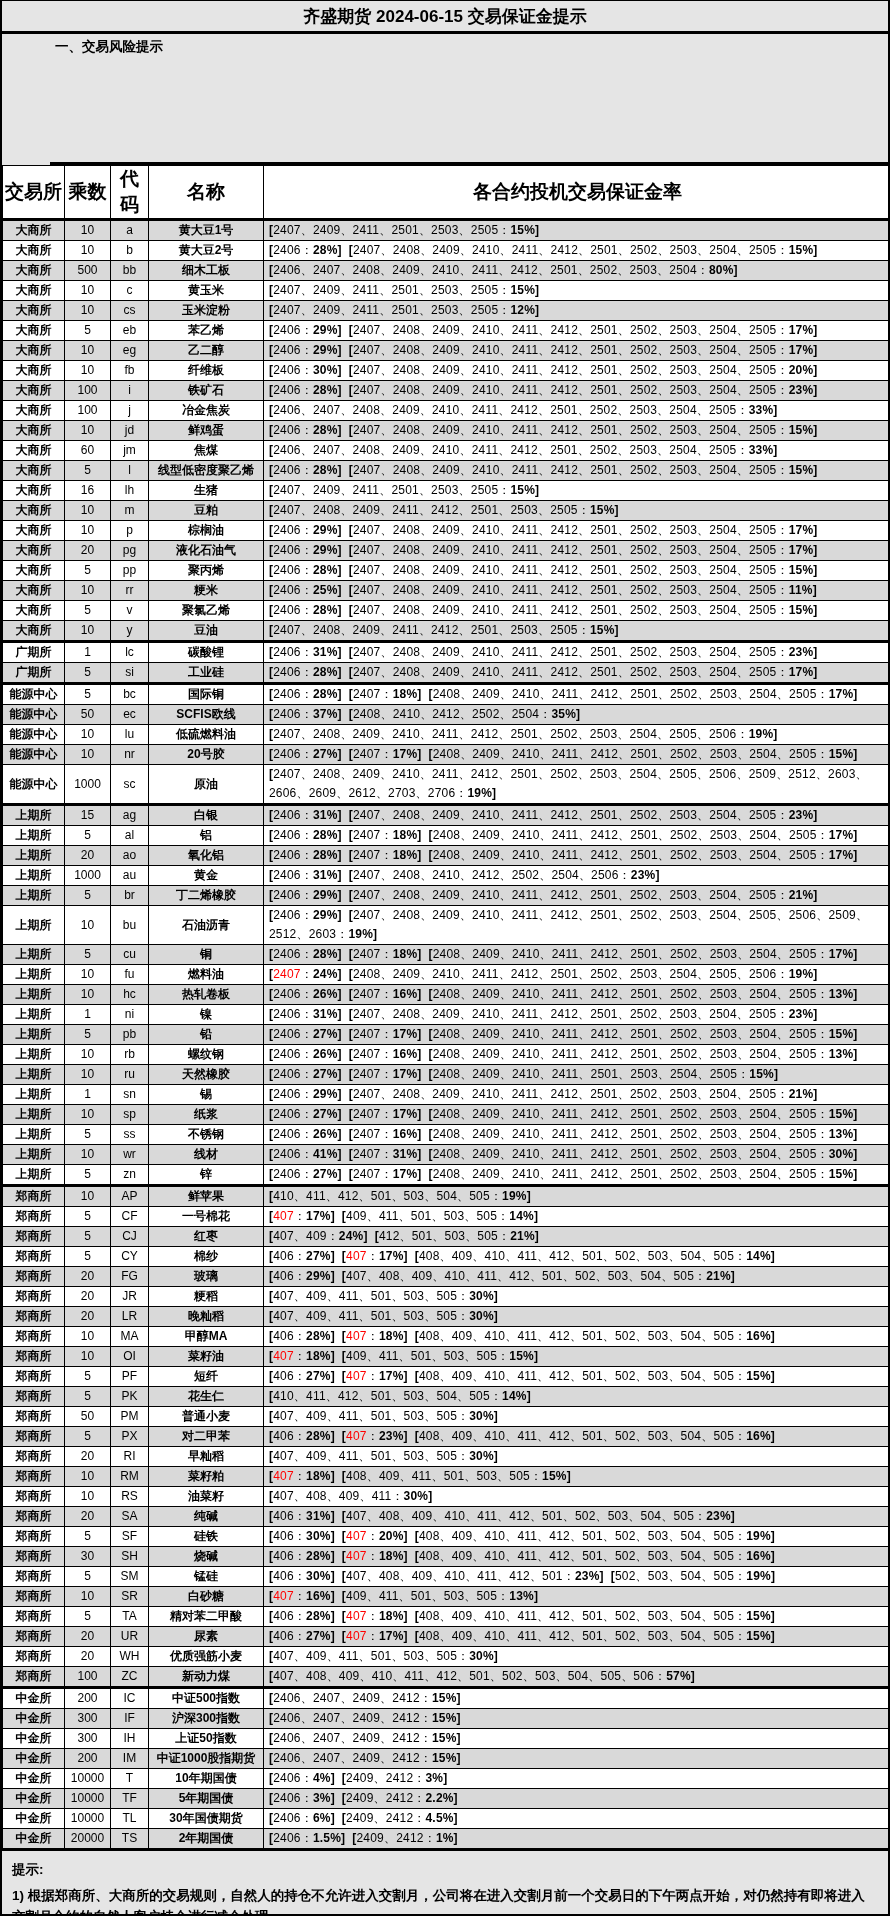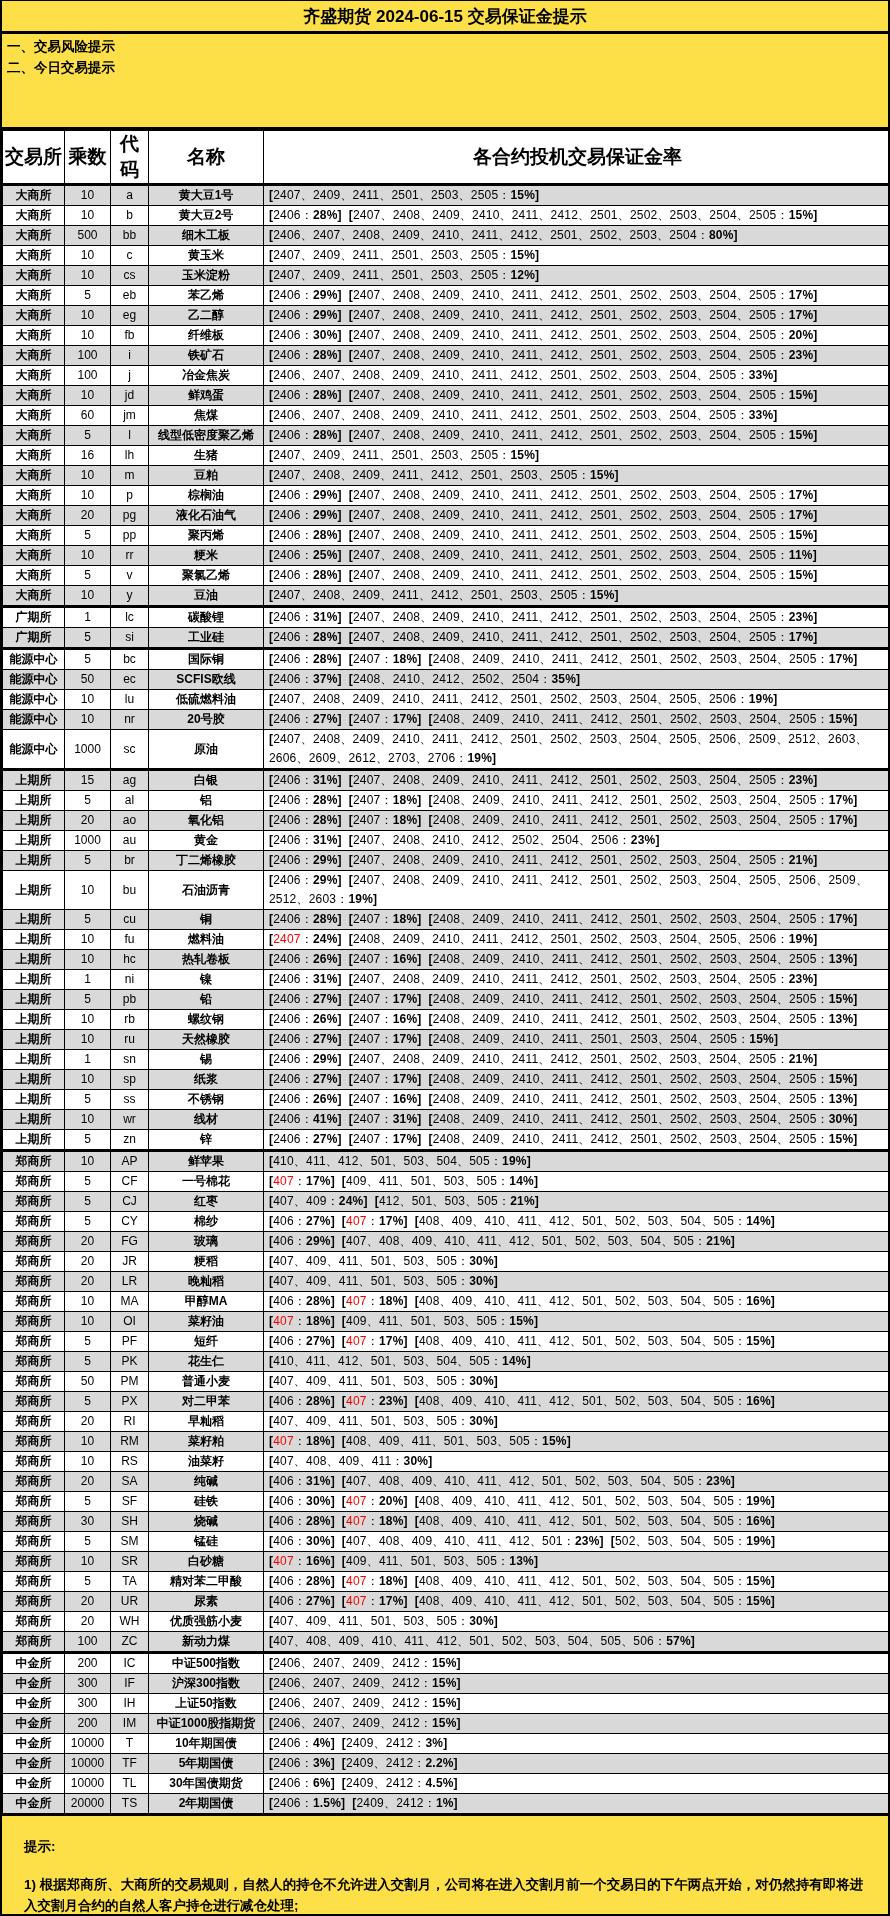--- a/index.html
+++ b/index.html
@@ -1,48 +1,47 @@
 <!DOCTYPE html>
 <html><head>
 <meta charset="utf-8">
 <style>
   html,body{margin:0;padding:0;background:#fff;}
   body{font-family:"Liberation Sans","DejaVu Sans",sans-serif;color:#000;}
-  .sheet{width:890px;height:1916px;box-sizing:border-box;border-left:2px solid #000;border-right:2px solid #000;border-top:1px solid #000;border-bottom:2px solid #000;overflow:hidden;background:#fde047;}
+  .sheet{width:890px;height:1916px;box-sizing:border-box;border-left:2px solid #000;border-right:2px solid #000;border-top:1px solid #000;border-bottom:2px solid #000;overflow:hidden;background:#e5e5e5;}
   .title-bar{height:33px;display:flex;align-items:center;justify-content:center;font-size:17px;font-weight:bold;border-bottom:3px solid #000;box-sizing:border-box;}
-  .intro{box-sizing:border-box;height:96px;padding:2px 5px 0 5px;font-size:13.5px;font-weight:bold;line-height:21.3px;border-bottom:3px solid #000;}
+  .intro{box-sizing:border-box;height:131px;padding:2px 5px 0 5px;font-size:13.5px;font-weight:bold;line-height:21.3px;border-bottom:3px solid #000;margin-left:48px;}
   .intro p{margin:0;}
   .indent{text-indent:2em;}
   .red{color:#FF0000;}
   table.margin{border-collapse:collapse;width:890px;table-layout:fixed;font-size:12px;}
   table.margin col.c1{width:62px;} table.margin col.c2{width:46px;} table.margin col.c3{width:38px;} table.margin col.c4{width:115px;}
   table.margin th{font-size:19px;font-weight:bold;height:24px;border:1px solid #000;border-bottom:3px solid #000;background:#fff;padding:0;}
   table.margin td{border:1px solid #000;height:19px;line-height:19px;padding:0;text-align:center;overflow:hidden;}
   table.margin td.c-ex,table.margin td.c-name{font-weight:bold;font-size:12px;}
   table.margin td.c-mult,table.margin td.c-code{font-weight:normal;}
   table.margin td.c-rate{text-align:left;padding:0 4px 0 5px;white-space:normal;letter-spacing:0.2px;}
   table.margin tbody tr:nth-child(odd){background:#D9D9D9;}
   table.margin tbody tr:nth-child(even){background:#fff;}
   table.margin tr.grp td{border-top:3px solid #000;}
   table.margin tbody tr:last-child td{border-bottom:3px solid #000;}
   .grp-span{margin-right:7px;white-space:normal;}
   .grp-span b{font-weight:bold;}
   .notes{box-sizing:border-box;padding:4px 6px 0 6px;font-size:13.5px;font-weight:bold;line-height:21.5px;}
-  .notes p{margin:16px;}
+  .notes p{margin:4px;}
 </style>
 </head>
 <body>
 
 <div class="sheet">
 
   <div class="title-bar">齐盛期货 2024-06-15 交易保证金提示</div>
 
   <div class="intro">
     <p>一、交易风险提示</p>
-    <p>二、今日交易提示</p>
   </div>
 
   <table class="margin">
     <colgroup>
         <col class="c1">
         <col class="c2">
         <col class="c3">
         <col class="c4">
         <col class="c5">
       </colgroup>

